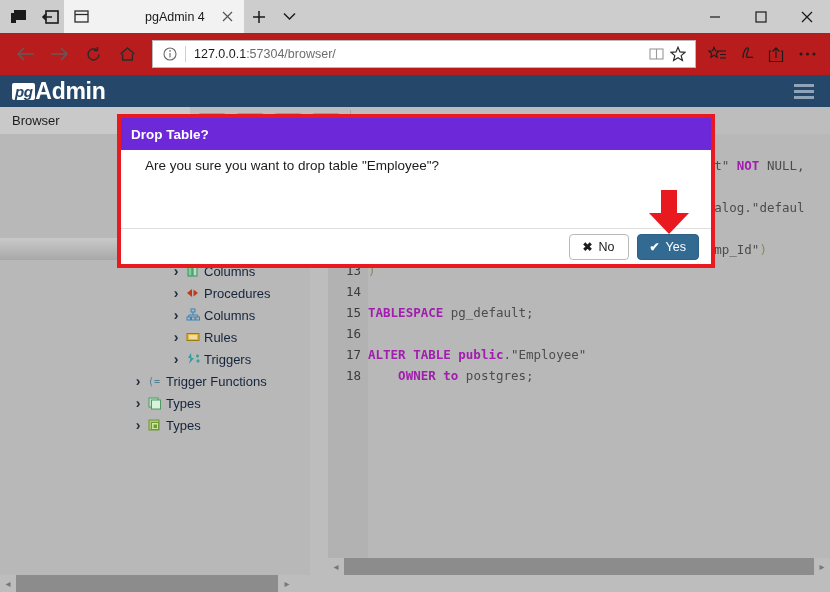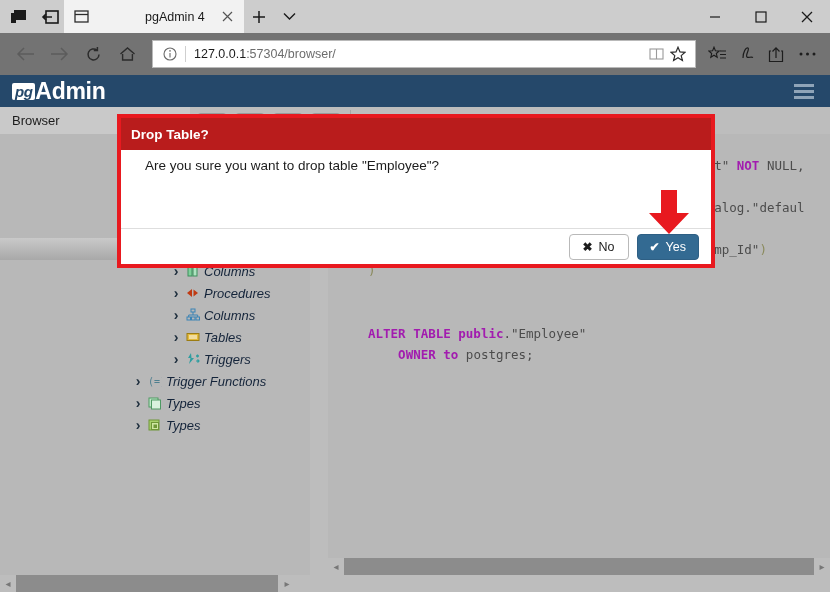--- a/index.html
+++ b/index.html
@@ -31,21 +31,21 @@
   .tab-newbtn, .tab-menubtn {
     width: 30px; height: 33px; display: flex; align-items: center; justify-content: center;
     color: #1a1a1a;
   }
   .winctrls { margin-left: auto; display: flex; height: 33px; }
   .winctrl { width: 46px; height: 33px; display:flex; align-items:center; justify-content:center; color:#1a1a1a; }
 
   
   .addrrow {
     position: absolute; left: 0; top: 33px; width: 830px; height: 42px;
-    background: #737373; display: flex; align-items: center; padding: 0 8px;
+    background: #b91c1c; display: flex; align-items: center; padding: 0 8px;
   }
   .navbtn { width: 34px; height: 34px; display:flex; align-items:center; justify-content:center; color:#5c5c5c; }
   .navbtn.active { color: #2b2b2b; }
   .omnibox {
     flex: 1 1 auto; height: 28px; margin: 0 6px 0 8px; background: #ffffff;
     border: 1px solid #b9b9b9; display: flex; align-items: center; padding: 0 6px 0 8px;
   }
   .omni-info { width: 18px; height: 18px; display:flex; align-items:center; justify-content:center; color:#6a6a6a; }
   .omni-sep { width: 1px; height: 16px; background: #cfcfcf; margin: 0 8px 0 6px; }
   .omni-url { flex: 1 1 auto; font-size: 12.5px; color: #1b1b1b; white-space: nowrap; }
@@ -94,21 +94,21 @@
   .tree-row {
     position: absolute; left: 0; width: 310px; height: 22px;
     display: flex; align-items: center; font-size: 13px; color: #14243a;
     white-space: nowrap;
   }
   .tree-row.selected { background: linear-gradient(#c9c9c9, #a8a8a8); }
   .tree-row.selected .node-label { background: #b2cbd9; padding: 1px 5px 2px 3px; border-radius: 2px; }
   .tree-row.faded { opacity: 0.55; }
   .caret { width: 16px; text-align: center; font-size: 11px; color: #20303f; font-weight: bold; }
   .node-ico { width: 18px; display: flex; align-items: center; justify-content: center; }
-  .node-label { padding-left: 2px; font-style: italic; }
+  .node-label { padding-left: 2px; }
 
   .tree-vscroll { position: absolute; right: 12px; top: 27px; width: 14px; height: 428px; background: #bdbdbd; }
   .tree-vscroll .thumb { position: absolute; left: 0; width: 14px; background: #8c8c8c; }
   .tree-vscroll .arrow { position: absolute; left: 0; width: 14px; height: 14px; display:flex;align-items:center;justify-content:center; color:#777; font-size:9px; }
   .tree-hscroll { position: absolute; left: 0; bottom: 0; width: 310px; height: 17px; background: #bdbdbd; }
   .tree-hscroll .thumb { position: absolute; left: 16px; top: 0; width: 262px; height: 17px; background: #8c8c8c; }
   .tree-hscroll .arrow { position: absolute; top: 0; width: 16px; height: 17px; display:flex;align-items:center;justify-content:center; color:#777; font-size:10px; }
 
   .splitter { position: absolute; left: 310px; top: 27px; width: 18px; height: 458px; background: #bdbdbd; }
 
@@ -132,21 +132,21 @@
   .sql-hscroll { position: absolute; left: 0; bottom: 0; width: 502px; height: 17px; background: #bdbdbd; }
   .sql-hscroll .thumb { position: absolute; left: 16px; top: 0; width: 470px; height: 17px; background: #8c8c8c; }
   .sql-hscroll .arrow { position: absolute; top: 0; width: 16px; height: 17px; display:flex;align-items:center;justify-content:center; color:#777; font-size:10px; }
 
   
   .dlg-outline {
     position: absolute; left: 117px; top: 114px; width: 598px; height: 154px;
     border: 4px solid #e8191f; background: #ffffff;
   }
   .dlg-title {
-    height: 32px; background: #b91c1c; color: #ffffff;
+    height: 32px; background: #6d28d9; color: #ffffff;
     display: flex; align-items: center; padding-left: 10px;
     font-size: 13.5px; font-weight: bold;
   }
   .dlg-body { height: 78px; display: flex; align-items: flex-start; padding: 8px 0 0 24px; }
   .dlg-msg { font-size: 13.5px; color: #1c1c1c; }
   .dlg-footer {
     height: 36px; border-top: 1px solid #dedede;
     display: flex; align-items: center; justify-content: flex-end; gap: 8px; padding-right: 12px;
   }
   .btn {
@@ -432,21 +432,21 @@
           </div>
           <div class="tree-row" style="top: 192px;">
             <span style="width: 168px; flex: 0 0 168px;"></span>
             <span class="caret" style="font-size: 14px;">›</span>
             <span class="node-ico">
               <svg width="14" height="14" viewBox="0 0 14 14">
                 <rect x="1" y="3.5" width="12" height="7" fill="#e2b93c" stroke="#9c7c12"></rect>
                 <path d="M3 6 H11 M3 8 H11" stroke="#fff" stroke-width="1"></path>
               </svg>
             </span>
-            <span class="node-label">Tables</span>
+            <span class="node-label">Rules</span>
           </div>
           <div class="tree-row" style="top: 214px;">
             <span style="width: 168px; flex: 0 0 168px;"></span>
             <span class="caret" style="font-size: 14px;">›</span>
             <span class="node-ico">
               <svg width="14" height="14" viewBox="0 0 14 14">
                 <path d="M5 1 L2 6 H4.5 L3 12 L8 6 H5.5 Z" fill="#2f9ea0"></path>
                 <path d="M10 4 H13 M11.5 2.5 V5.5" stroke="#2f9ea0" stroke-width="1.3"></path>
                 <path d="M10 9 L13 9 M11.5 7.5 L13 9 L11.5 10.5" stroke="#2f9ea0" stroke-width="1.2" fill="none"></path>
               </svg>
@@ -496,30 +496,47 @@
 
     <div class="tree-hscroll">
       <div class="arrow" style="left:0">◂</div>
       <div class="thumb"></div>
       <div class="arrow" style="left:279px">▸</div>
     </div>
 
     <div class="splitter"></div>
 
     <div class="sql-panel">
+      <div class="sql-gutter">
+        <div id="sql-gutter-rows">
+            <div class="ln">7</div>
+            <div class="ln">8</div>
+            <div class="ln">9</div>
+            <div class="ln">10</div>
+            <div class="ln">11</div>
+            <div class="ln">12</div>
+            <div class="ln">13</div>
+            <div class="ln">14</div>
+            <div class="ln">15</div>
+            <div class="ln">16</div>
+            <div class="ln">17</div>
+            <div class="ln">18</div>
+          </div>
+      </div>
       <div class="sql-code">
         <div id="sql-code-rows">
             <div class="code-line"><span class="s">    </span><span class="s">"Emp_Id"</span><span class="s"> </span><span class="t">integer</span><span class="s"> </span><span class="k">NOT</span><span class="s"> NULL,</span></div>
             <div class="code-line"><span class="s">    </span><span class="s">"Emp_name"</span><span class="s"> </span><span class="t">text</span><span class="s"> </span><span class="k">COLLATE</span><span class="s"> pg_catalog."default" </span><span class="k">NOT</span><span class="s"> NULL,</span></div>
             <div class="code-line"><span class="s">    </span><span class="s">"Emp_Age"</span><span class="s"> </span><span class="t">integer</span><span class="s"> </span><span class="k">NOT</span><span class="s"> NULL,</span></div>
             <div class="code-line"><span class="s">    </span><span class="s">"Emp_Address"</span><span class="s"> </span><span class="t">character</span><span class="p">(</span><span class="n">30</span><span class="p">)</span><span class="s"> </span><span class="k">COLLATE</span><span class="s"> pg_catalog."defaul</span></div>
             <div class="code-line"><span class="s">    </span><span class="s">"Emp_salary"</span><span class="s"> </span><span class="t">real</span><span class="s"> </span><span class="k">NOT</span><span class="s"> NULL,</span></div>
             <div class="code-line"><span class="s">    </span><span class="k">CONSTRAINT</span><span class="s"> "Employee_pkey" </span><span class="k">PRIMARY KEY</span><span class="s"> </span><span class="p">(</span><span class="s">"Emp_Id"</span><span class="p">)</span></div>
             <div class="code-line"><span class="p">)</span></div>
             <div class="code-line"><span class="s"></span></div>
+            <div class="code-line"><span class="k">TABLESPACE</span><span class="s"> pg_default;</span></div>
             <div class="code-line"><span class="s"></span></div>
             <div class="code-line"><span class="k">ALTER TABLE public</span><span class="s">."Employee"</span></div>
             <div class="code-line"><span class="s">    </span><span class="k">OWNER to</span><span class="s"> postgres;</span></div>
           </div>
       </div>
       <div class="sql-hscroll">
         <div class="arrow" style="left:0">◂</div>
         <div class="thumb"></div>
         <div class="arrow" style="left:486px">▸</div>
       </div>

